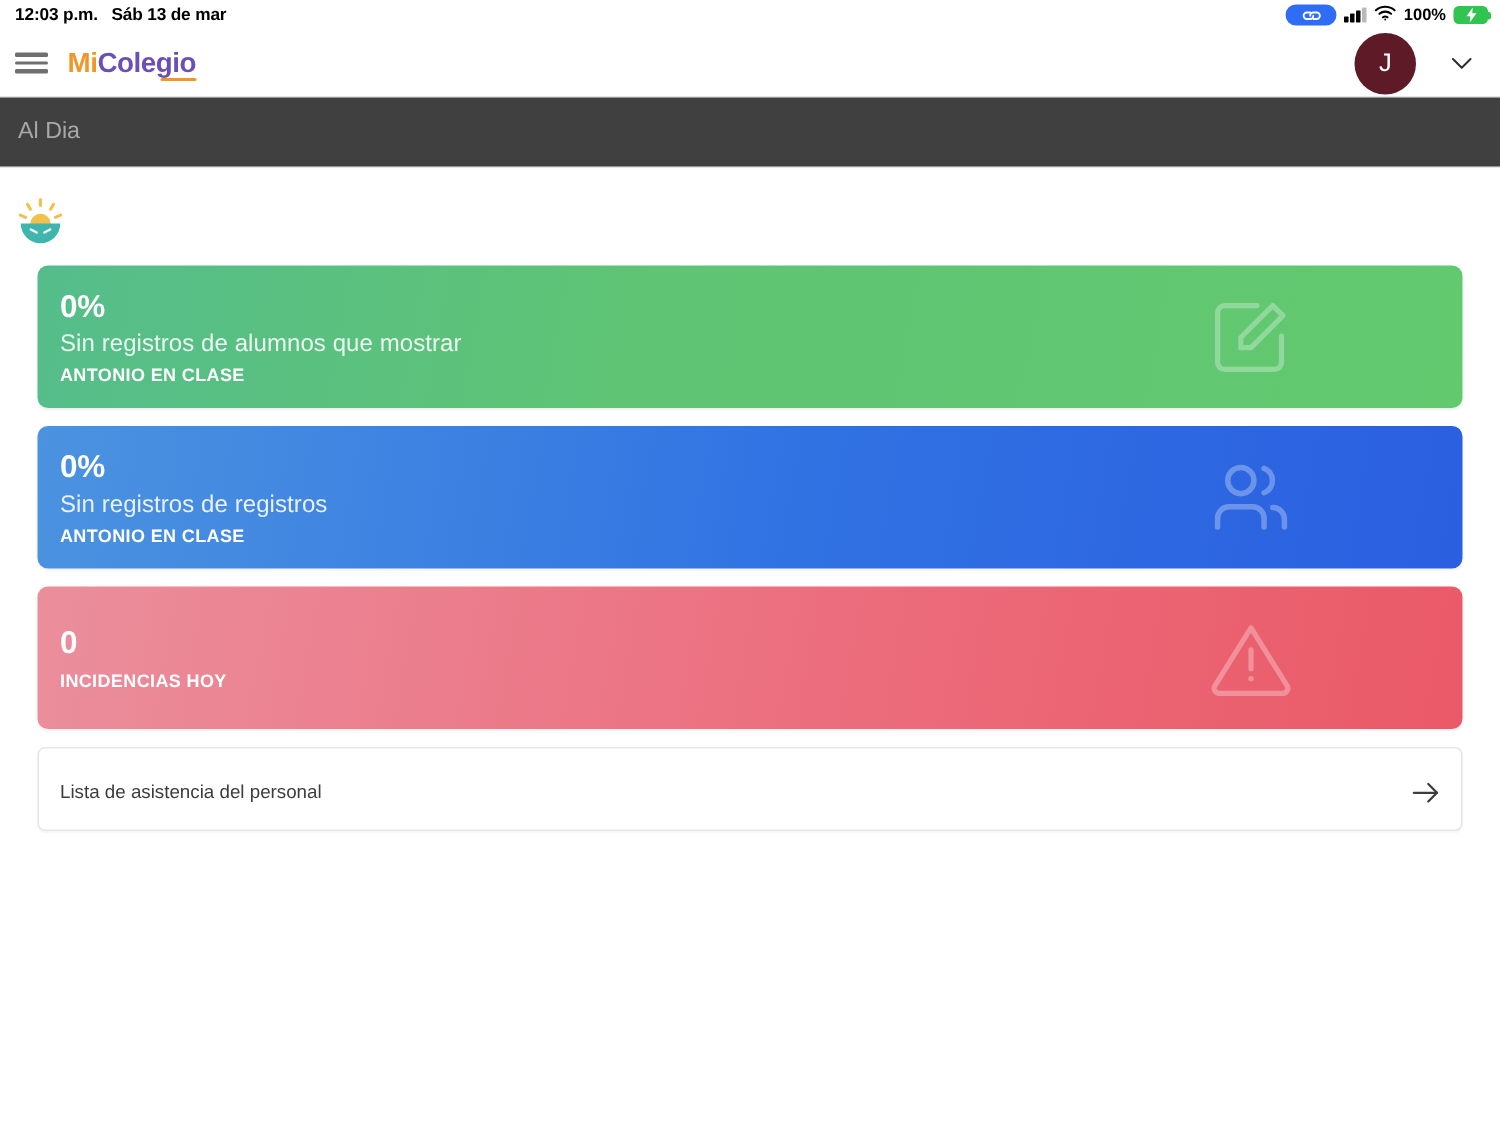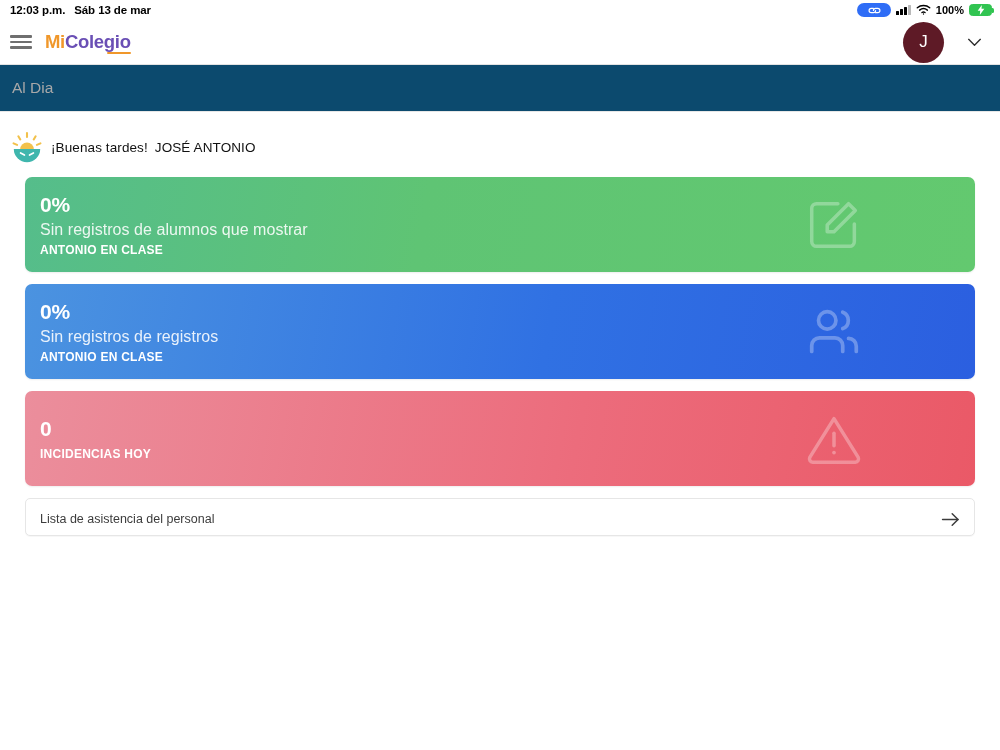--- a/index.html
+++ b/index.html
@@ -110,21 +110,21 @@
     font-size: 17px;
     font-weight: 300;
     cursor: pointer;
   }
   .chevron-down { width: 16px; height: 16px; cursor: pointer; display:flex; align-items:center; justify-content:center; }
 
   
   .page-title-bar {
     height: 47px;
     width: 100%;
-    background: #0c4a6e;
+    background: #404040;
     display: flex;
     align-items: center;
     padding: 0 12px;
     border-bottom: 1px solid #e7e7e7;
   }
   .page-title { font-size: 15.5px; color: #a8a8a8; font-weight: normal; }
 
   
   .greeting-row {
     display: flex;
@@ -167,21 +167,21 @@
     width: 62px;
     height: 62px;
     opacity: 0.30;
     z-index: 1;
   }
   .card-icon svg { width: 100%; height: 100%; display:block; }
 
   
   .list-wrap { padding: 12px 25px 0 25px; }
   .list-item {
-    height: 38px;
+    height: 56px;
     background: #ffffff;
     border: 1px solid #e6e6e6;
     border-radius: 5px;
     display: flex;
     align-items: center;
     justify-content: space-between;
     padding: 4px 14px 0 14px;
     cursor: pointer;
     box-shadow: 0 1px 1px rgba(0,0,0,0.035);
   }
@@ -265,23 +265,20 @@
         <line x1="36.8" y1="15.5" x2="32.4" y2="17.4"></line>
       </g>
       <circle cx="20" cy="23" r="8.6" fill="#f2c14b"></circle>
       <path d="M3.5 22.5 H36.5 A16.5 16.5 0 0 1 3.5 22.5 Z" fill="#3fb6ad"></path>
       <g stroke="#ffffff" stroke-width="2.1" stroke-linecap="round">
         <line x1="12" y1="27.5" x2="16.8" y2="30"></line>
         <line x1="28" y1="27.5" x2="23.2" y2="30"></line>
       </g>
     </svg>
   </div>
-  <div class="greeting-text">
-    <span>¡Buenas tardes!</span><span class="g-name">JOSÉ ANTONIO</span>
-  </div>
 </div>
 
 <div class="cards">
 
   <div class="stat-card green">
     <div class="card-body">
       <div class="card-value">0%</div>
       <div class="card-sub">Sin registros de alumnos que mostrar</div>
       <div class="card-label">ANTONIO EN CLASE</div>
     </div>

